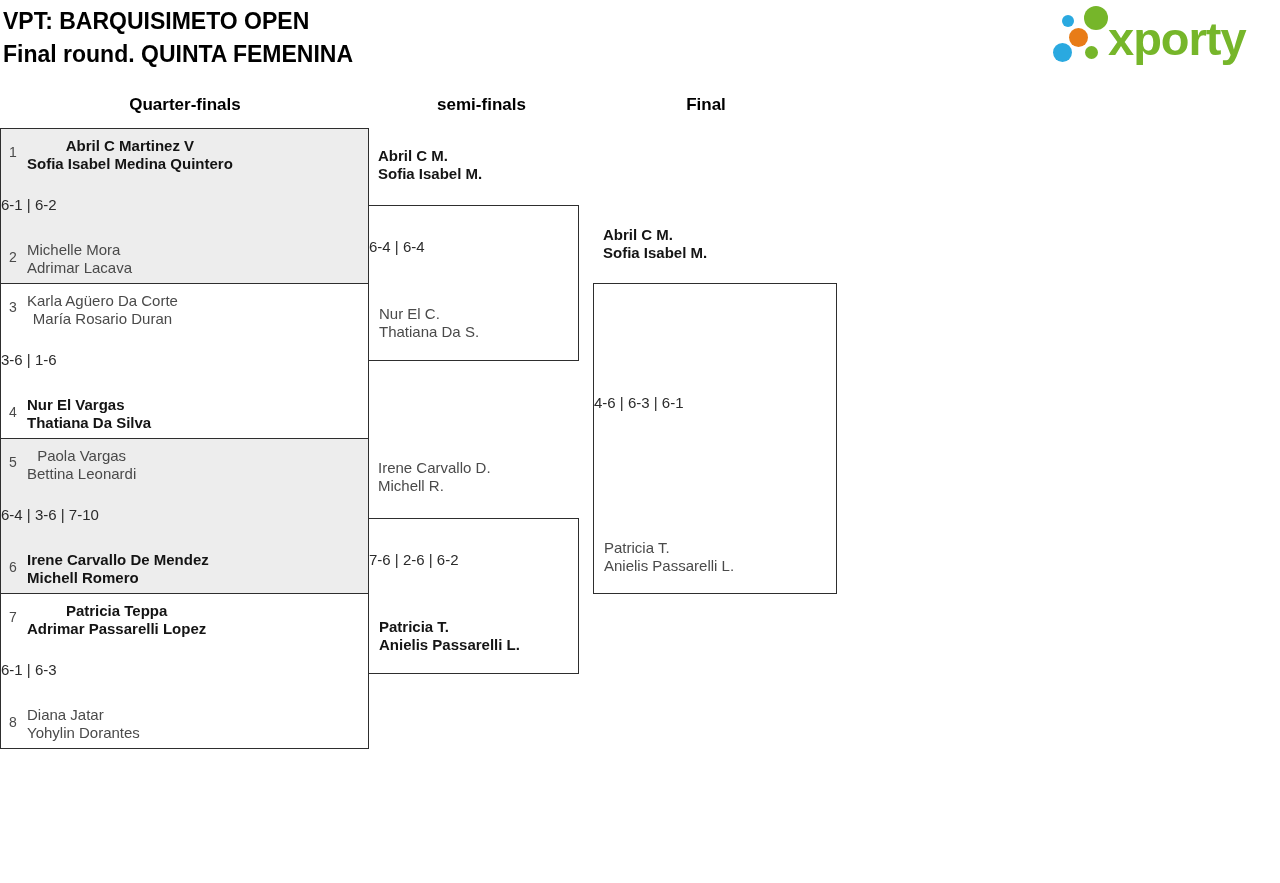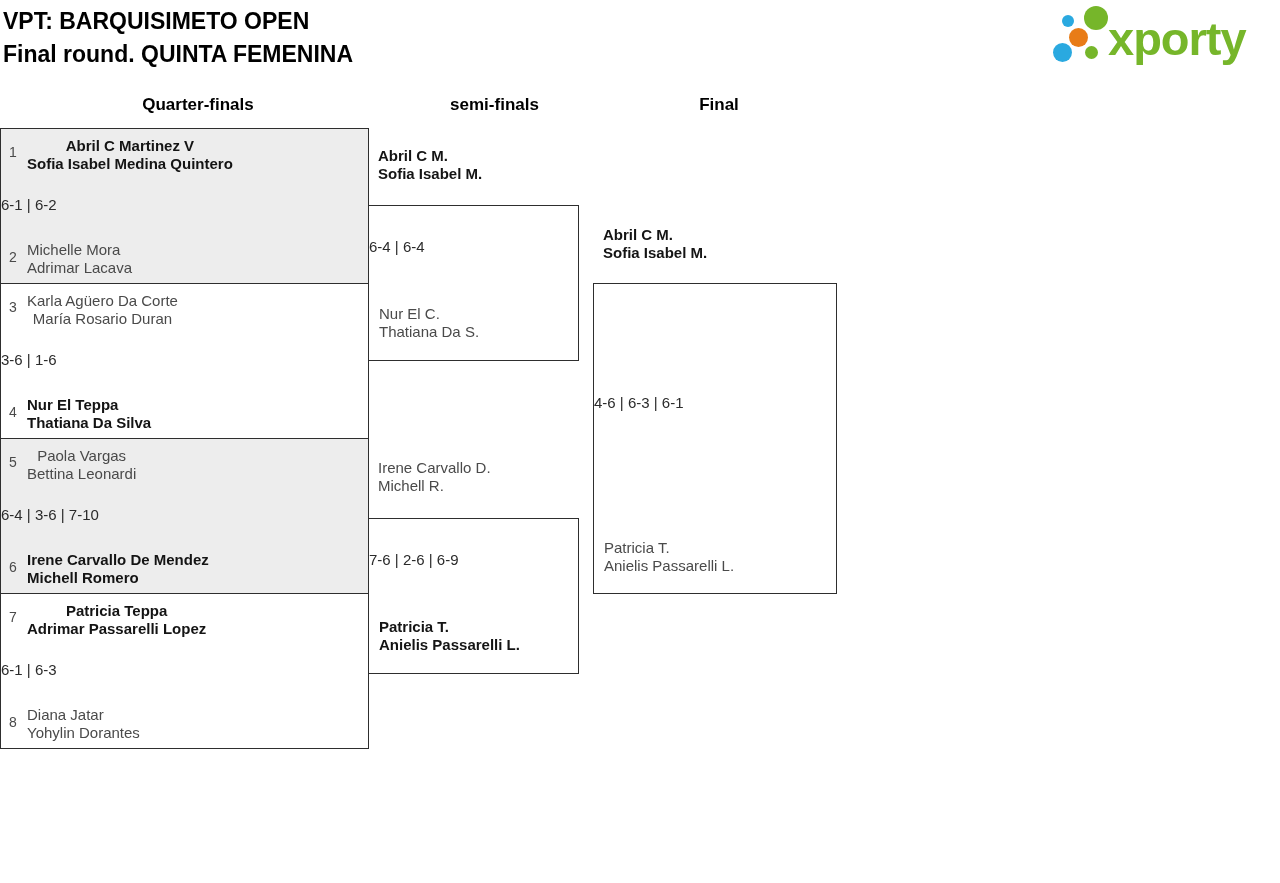--- a/index.html
+++ b/index.html
@@ -14,21 +14,21 @@
   .logo-word{left:1108px;top:15px;font-size:47px;line-height:47px;font-weight:700;
              letter-spacing:-1px;color:#76b62a;}
   .dot{position:absolute;border-radius:50%;}
   .dot-blue-sm{left:1062px;top:15px;width:12px;height:12px;background:#2aa9e0;}
   .dot-green-lg{left:1084px;top:6px;width:24px;height:24px;background:#76b62a;}
   .dot-orange{left:1069px;top:28px;width:19px;height:19px;background:#e87c17;}
   .dot-blue-md{left:1053px;top:43px;width:19px;height:19px;background:#2aa9e0;}
   .dot-green-sm{left:1085px;top:46px;width:13px;height:13px;background:#76b62a;}
 
   
-  .round-header{top:95px;text-align:center;font-size:17px;font-weight:700;color:#000;margin-left:13px;}
+  .round-header{top:95px;text-align:center;font-size:17px;font-weight:700;color:#000;}
   .rh-qf{left:0;width:370px;}
   .rh-sf{left:368px;width:227px;}
   .rh-f{left:593px;width:226px;}
 
   
   .box{position:absolute;border:1px solid #2e2e2e;box-sizing:border-box;}
   .qf{left:0;width:369px;height:156px;}
   .qf.shaded{background:#ededed;}
   .sf{left:368px;width:211px;height:156px;background:transparent;}
   .fin{left:593px;width:244px;height:311px;background:transparent;}
@@ -91,21 +91,21 @@
 
   <div class="box qf" style="top:283px;">
     <span class="seed seed-top">3</span>
     <div class="team team-top loser">
       <div>Karla Agüero Da Corte</div>
       <div>María Rosario Duran</div>
     </div>
     <div class="score">3-6 | 1-6</div>
     <span class="seed seed-bottom">4</span>
     <div class="team team-bottom winner">
-      <div>Nur El Teppa</div>
+      <div>Nur El Vargas</div>
       <div>Thatiana Da Silva</div>
     </div>
   </div>
 
   <div class="box qf shaded" style="top:438px;">
     <span class="seed seed-top">5</span>
     <div class="team team-top loser">
       <div>Paola Vargas</div>
       <div>Bettina Leonardi</div>
     </div>
@@ -141,21 +141,21 @@
       <div>Nur El C.</div>
       <div>Thatiana Da S.</div>
     </div>
   </div>
 
   <div class="abs feed-label team loser" style="left:378px;top:459px;">
     <div>Irene Carvallo D.</div>
     <div>Michell R.</div>
   </div>
   <div class="box sf" style="top:518px;">
-    <div class="score">7-6 | 2-6 | 6-9</div>
+    <div class="score">7-6 | 2-6 | 6-2</div>
     <div class="team team-bottom winner">
       <div>Patricia T.</div>
       <div>Anielis Passarelli L.</div>
     </div>
   </div>
 
   <div class="abs feed-label team winner" style="left:603px;top:226px;">
     <div>Abril C M.</div>
     <div>Sofia Isabel M.</div>
   </div>

